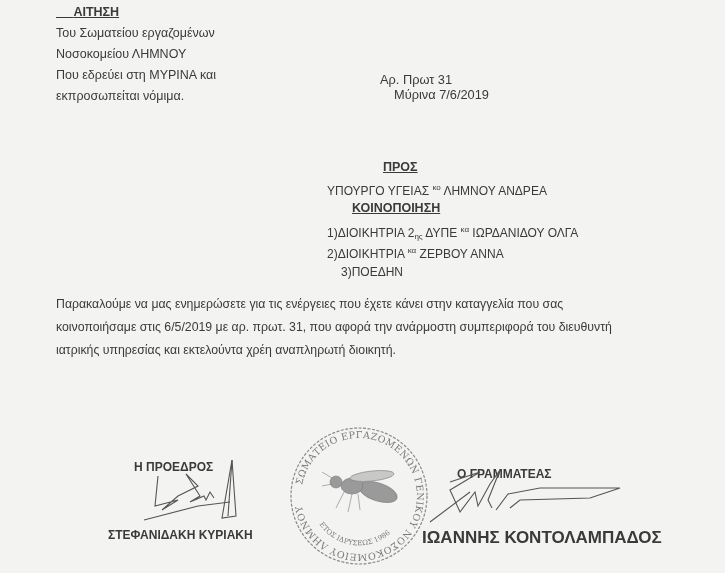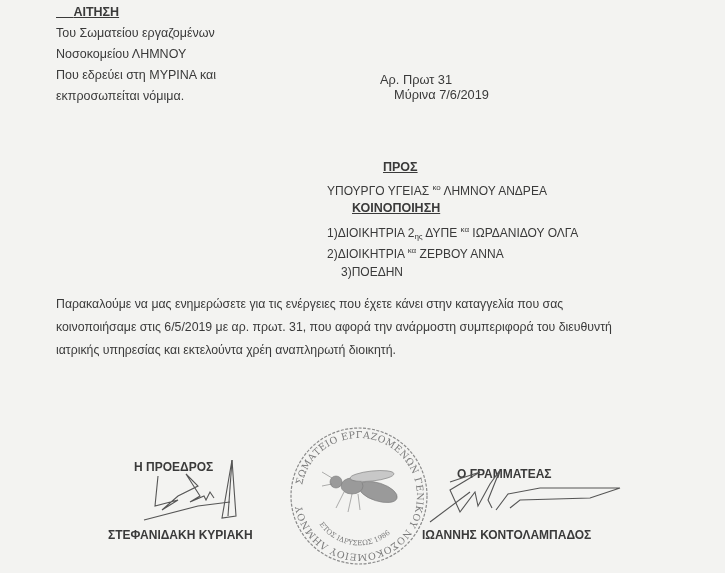--- a/index.html
+++ b/index.html
@@ -98,15 +98,15 @@
   </svg>
 
   <div class="abs bold" style="left:457px; top:467px; font-size:12px;">Ο ΓΡΑΜΜΑΤΕΑΣ</div>
   <svg class="sig" style="left:420px; top:462px;" width="220" height="62" viewBox="0 0 220 62">
     <g fill="none" stroke="#555" stroke-width="1.1">
       <path d="M30 20 L60 10 L30 28 L40 50 L55 30 L58 44 L70 22 L80 8 L68 38 L72 46"></path>
       <path d="M76 48 L88 32 L120 26 L200 26 L170 36 L100 38 L90 46"></path>
       <path d="M10 60 L50 30"></path>
     </g>
   </svg>
-  <div class="abs bold" style="left:422px; top:528px; font-size:12px;">ΙΩΑΝΝΗΣ ΚΟΝΤΟΛΑΜΠΑΔΟΣ</div>
+  <div class="abs bold" style="left:422px; top:528px; font-size:17px;">ΙΩΑΝΝΗΣ ΚΟΝΤΟΛΑΜΠΑΔΟΣ</div>
 
 </div>
 
 </body></html>

